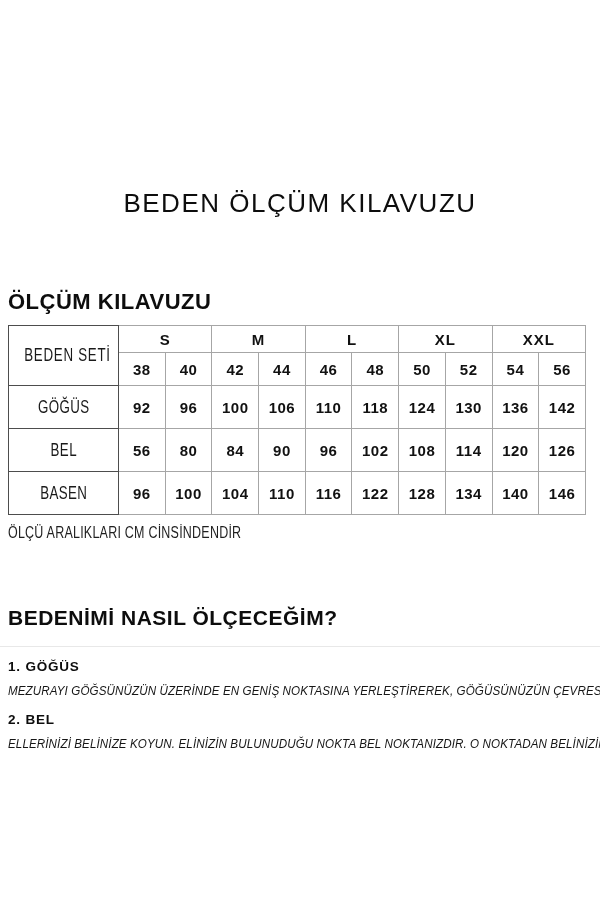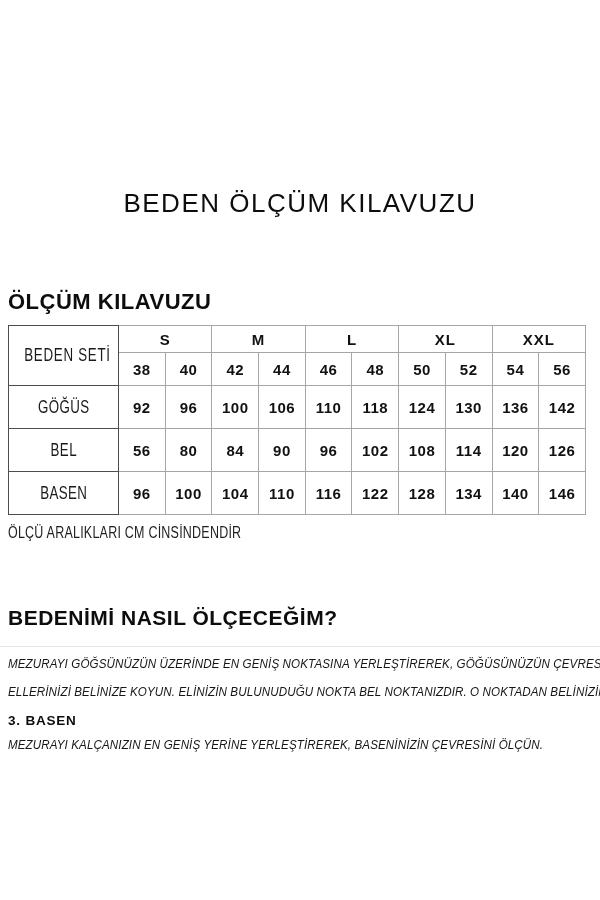--- a/index.html
+++ b/index.html
@@ -210,23 +210,21 @@
   <div class="table-note">
     <span class="cond">ÖLÇÜ ARALIKLARI CM CİNSİNDENDİR</span>
   </div>
 </section>
 
 <section>
   <h2 class="howto-heading">BEDENİMİ NASIL ÖLÇECEĞİM?</h2>
   <div class="divider"></div>
   <div class="howto-list" id="howto-list">
       <div class="howto-item">
+        <h3 class="howto-item-title">1. GÖĞÜS</h3>
         <p class="howto-item-desc"><span class="squeeze">MEZURAYI GÖĞSÜNÜZÜN ÜZERİNDE EN GENİŞ NOKTASINA YERLEŞTİREREK, GÖĞÜSÜNÜZÜN ÇEVRESİ İÇİN ÖLÇÜM YAPIN.</span></p>
       </div>
       <div class="howto-item">
+        <h3 class="howto-item-title">2. BEL</h3>
         <p class="howto-item-desc"><span class="squeeze">ELLERİNİZİ BELİNİZE KOYUN. ELİNİZİN BULUNUDUĞU NOKTA BEL NOKTANIZDIR. O NOKTADAN BELİNİZİN ÇEVRESİNİ ÖLÇÜN.</span></p>
-      </div>
-      <div class="howto-item">
-        <h3 class="howto-item-title">3. BASEN</h3>
-        <p class="howto-item-desc"><span class="squeeze">MEZURAYI KALÇANIZIN EN GENİŞ YERİNE YERLEŞTİREREK, BASENİNİZİN ÇEVRESİNİ ÖLÇÜN.</span></p>
       </div>
     </div>
 </section>
 
 </body></html>

